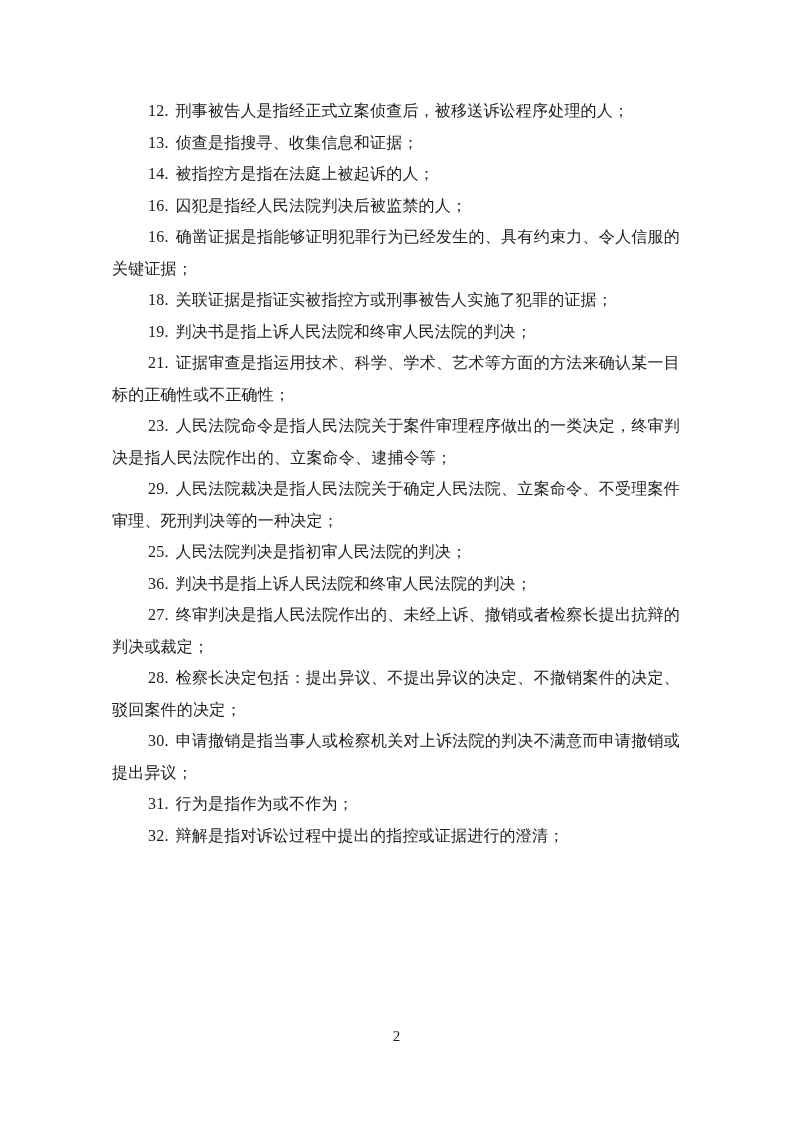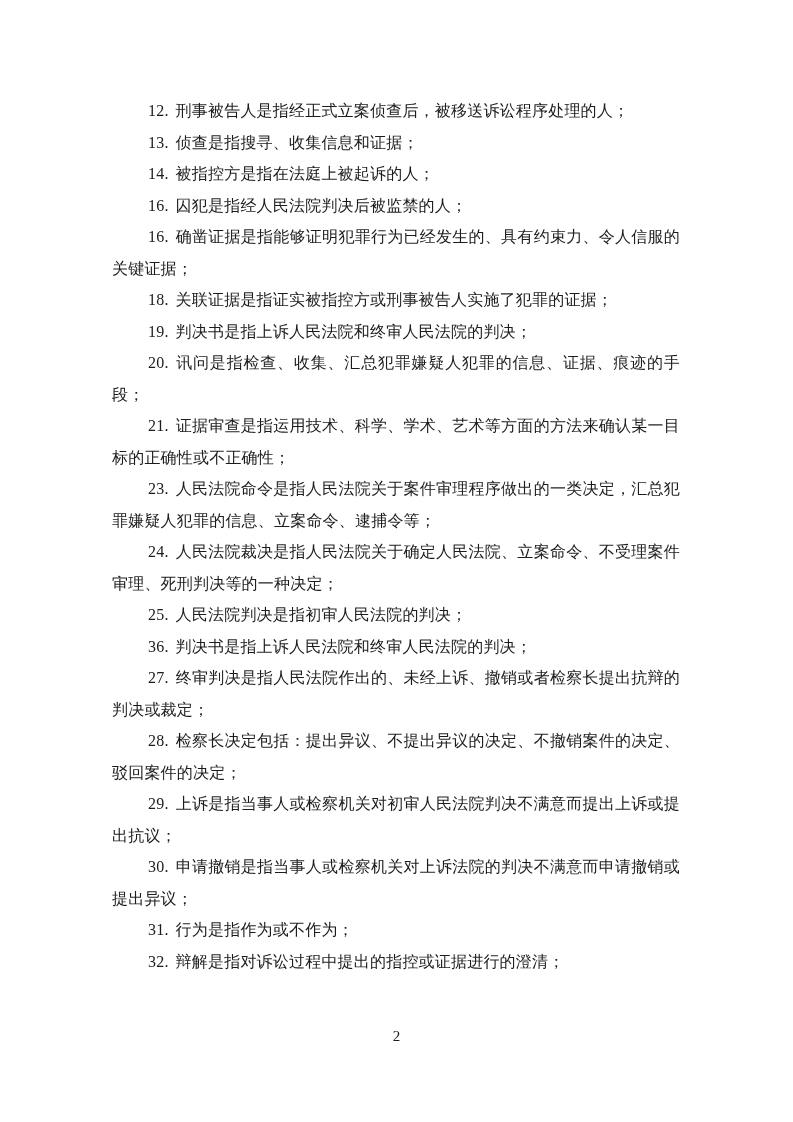--- a/index.html
+++ b/index.html
@@ -59,38 +59,36 @@
 
 
   <p class="item"><span class="num">16.</span><span class="txt">囚犯是指经人民法院判决后被监禁的人；</span></p>
 
   <p class="item"><span class="num">16.</span><span class="txt">确凿证据是指能够证明犯罪行为已经发生的、具有约束力、令人信服的关键证据；</span></p>
 
   <p class="item"><span class="num">18.</span><span class="txt">关联证据是指证实被指控方或刑事被告人实施了犯罪的证据；</span></p>
 
   <p class="item"><span class="num">19.</span><span class="txt">判决书是指上诉人民法院和终审人民法院的判决；</span></p>
 
-  <p class="item"><span class="num">20.</span><span class="txt">讯问是指检查、收集、汇总犯罪嫌疑人犯罪的信息、证据、痕迹的手段；</span></p>
 
   <p class="item"><span class="num">21.</span><span class="txt">证据审查是指运用技术、科学、学术、艺术等方面的方法来确认某一目标的正确性或不正确性；</span></p>
 
 
-  <p class="item"><span class="num">23.</span><span class="txt">人民法院命令是指人民法院关于案件审理程序做出的一类决定，汇总犯罪嫌疑人犯罪的信息、立案命令、逮捕令等；</span></p>
+  <p class="item"><span class="num">23.</span><span class="txt">人民法院命令是指人民法院关于案件审理程序做出的一类决定，终审判决是指人民法院作出的、立案命令、逮捕令等；</span></p>
 
-  <p class="item"><span class="num">24.</span><span class="txt">人民法院裁决是指人民法院关于确定人民法院、立案命令、不受理案件审理、死刑判决等的一种决定；</span></p>
+  <p class="item"><span class="num">29.</span><span class="txt">人民法院裁决是指人民法院关于确定人民法院、立案命令、不受理案件审理、死刑判决等的一种决定；</span></p>
 
   <p class="item"><span class="num">25.</span><span class="txt">人民法院判决是指初审人民法院的判决；</span></p>
 
   <p class="item"><span class="num">36.</span><span class="txt">判决书是指上诉人民法院和终审人民法院的判决；</span></p>
 
   <p class="item"><span class="num">27.</span><span class="txt">终审判决是指人民法院作出的、未经上诉、撤销或者检察长提出抗辩的判决或裁定；</span></p>
 
   <p class="item"><span class="num">28.</span><span class="txt">检察长决定包括：提出异议、不提出异议的决定、不撤销案件的决定、驳回案件的决定；</span></p>
 
-  <p class="item"><span class="num">29.</span><span class="txt">上诉是指当事人或检察机关对初审人民法院判决不满意而提出上诉或提出抗议；</span></p>
 
   <p class="item"><span class="num">30.</span><span class="txt">申请撤销是指当事人或检察机关对上诉法院的判决不满意而申请撤销或提出异议；</span></p>
 
   <p class="item"><span class="num">31.</span><span class="txt">行为是指作为或不作为；</span></p>
 
   <p class="item"><span class="num">32.</span><span class="txt">辩解是指对诉讼过程中提出的指控或证据进行的澄清；</span></p>
 </div>
   <div class="footer">2</div>
 </div>
 

